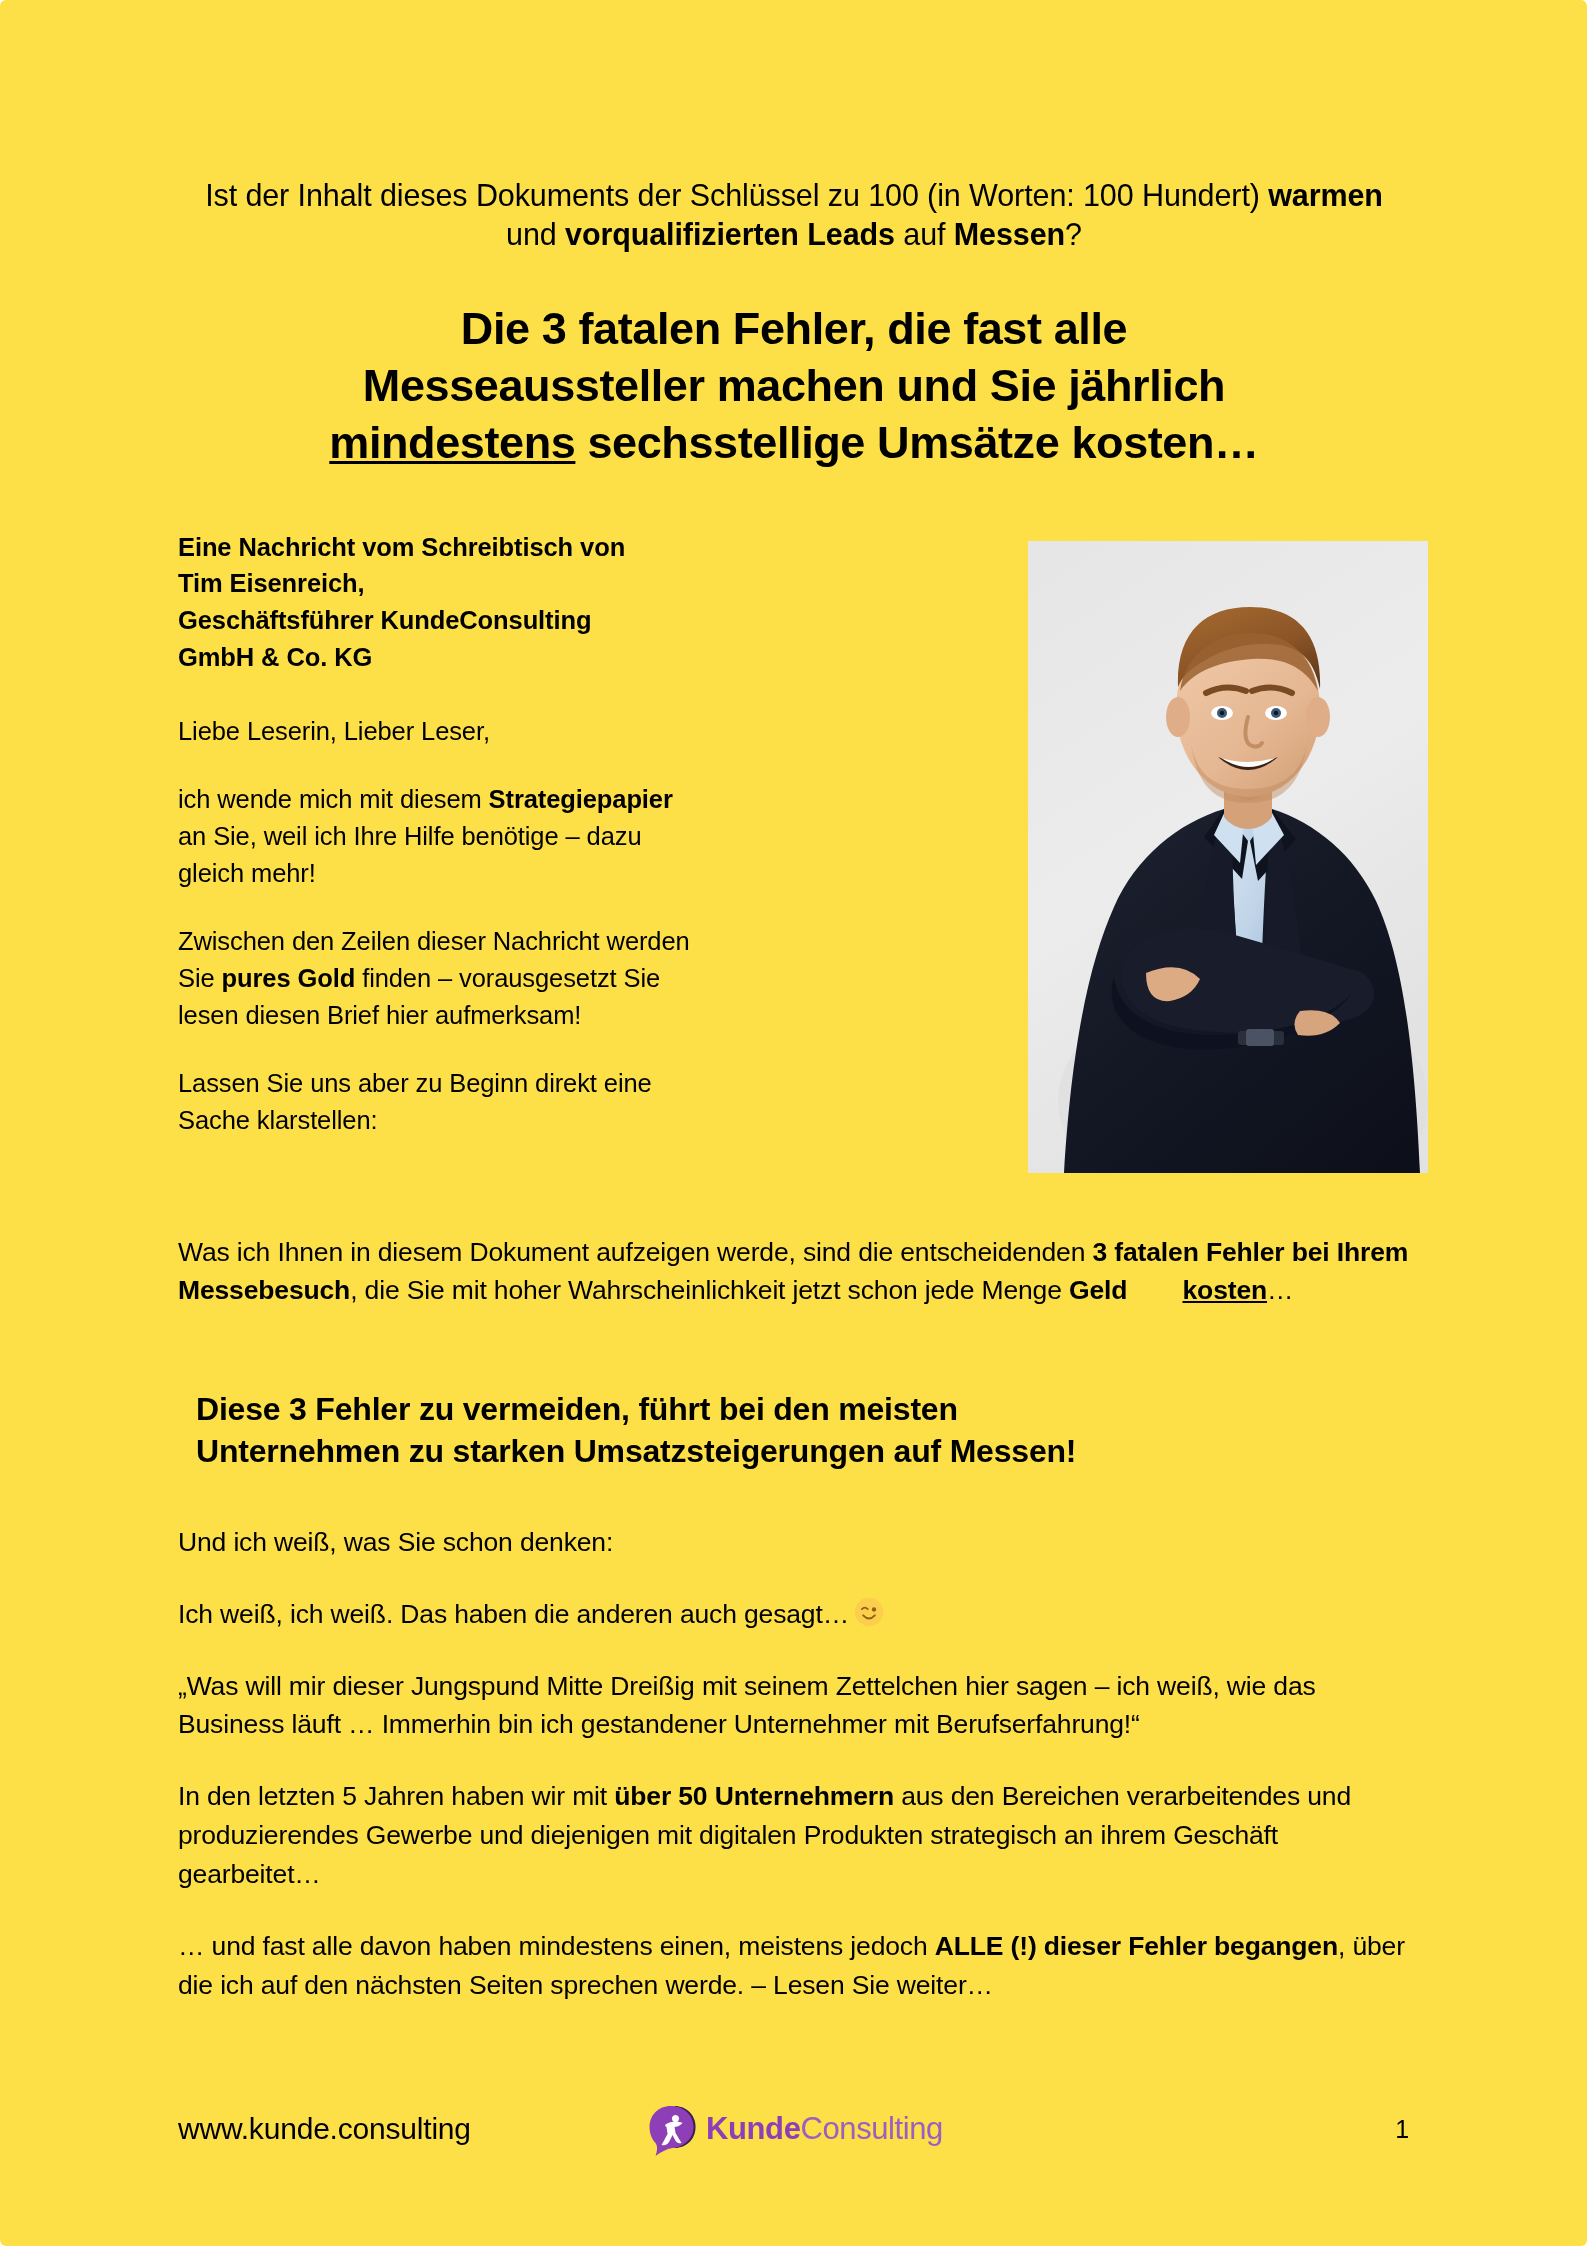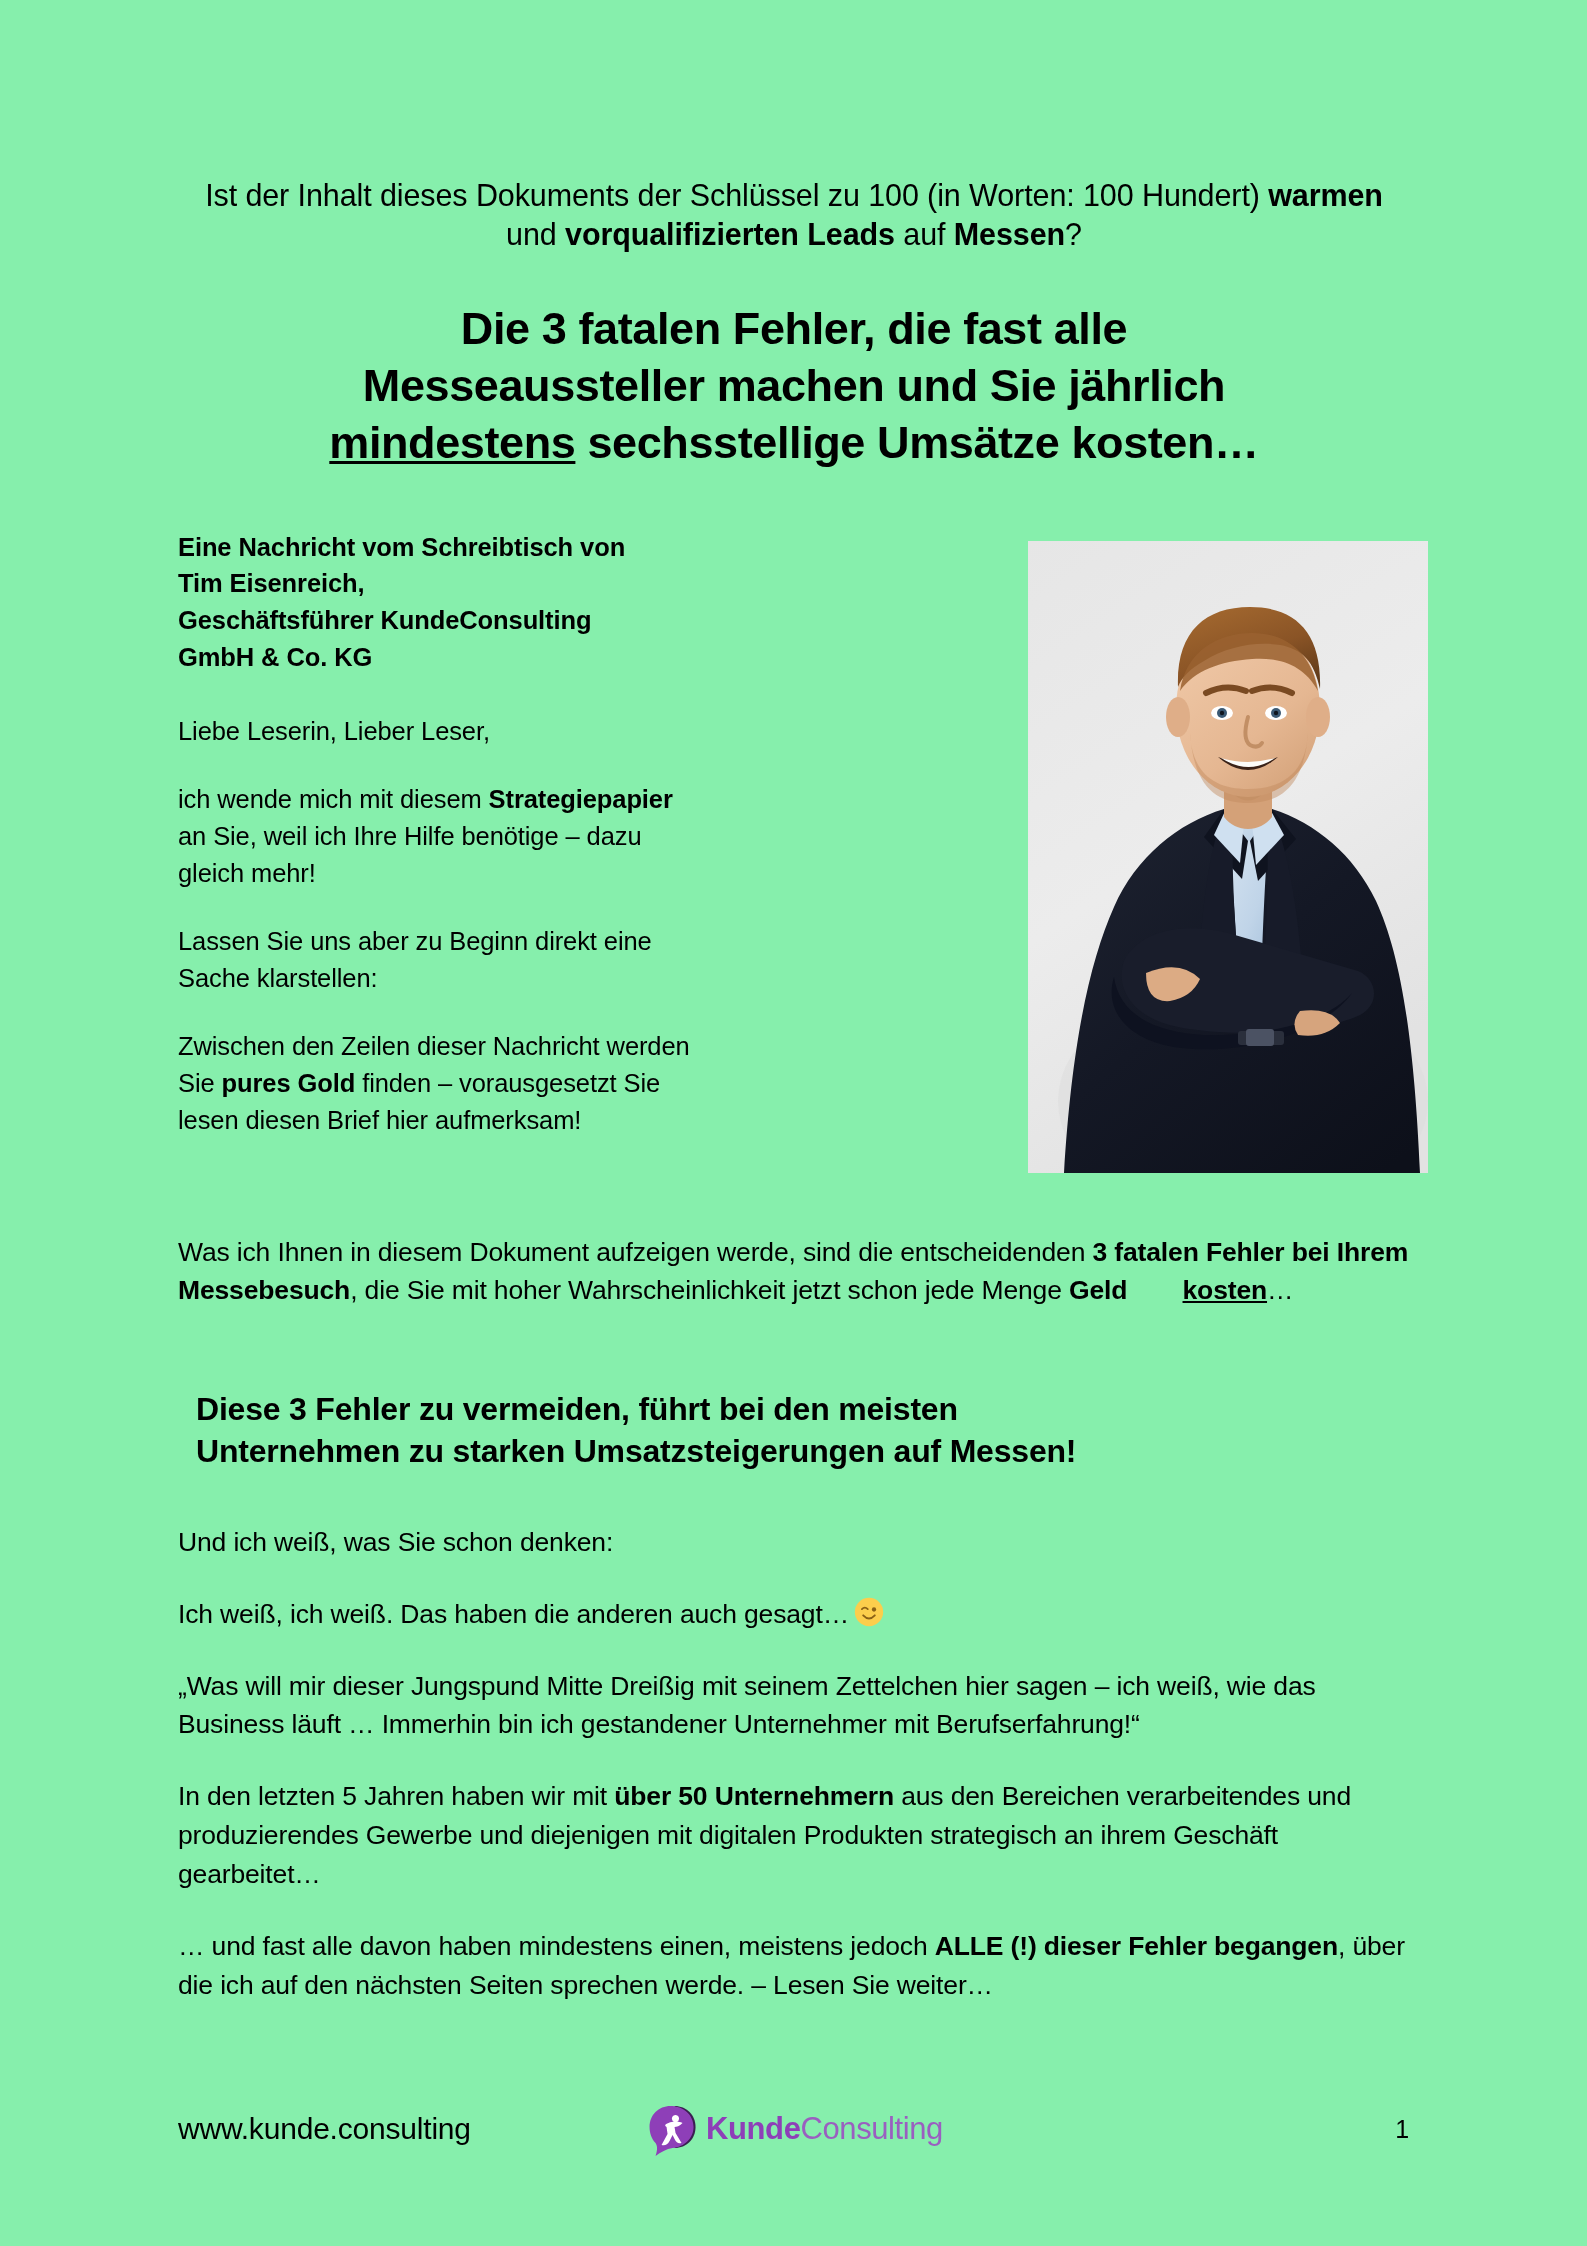--- a/index.html
+++ b/index.html
@@ -12,22 +12,23 @@
     width: 1587px;
     height: 2246px;
     position: relative;
     font-family: "Liberation Sans", sans-serif;
     color: #000000;
     overflow: hidden;
   }
   .page {
     position: absolute;
     inset: 0;
-    background: #86efac;
+    background: #fde047;
     padding: 0;
+    border-radius: 6px;
   }
   .content {
     position: absolute;
     left: 178px;
     top: 0;
     width: 1232px;
   }
 
   
   .preheadline {
@@ -191,25 +192,25 @@
           <span>Geschäftsführer KundeConsulting</span><br>
           <span>GmbH &amp; Co. KG</span>
         </div>
 
         <p class="gap" style="margin-top:38px;">Liebe Leserin, Lieber Leser,</p>
 
         <p class="gap">
           <span>ich wende mich mit diesem </span><b>Strategiepapier</b><span> an Sie, weil ich Ihre Hilfe benötige – dazu gleich mehr!</span>
         </p>
 
-        <p class="gap">Lassen Sie uns aber zu Beginn direkt eine Sache klarstellen:</p>
-
         <p class="gap">
           <span>Zwischen den Zeilen dieser Nachricht werden Sie </span><b>pures Gold</b><span> finden – vorausgesetzt Sie lesen diesen Brief hier aufmerksam!</span>
         </p>
+
+        <p class="gap">Lassen Sie uns aber zu Beginn direkt eine Sache klarstellen:</p>
       </div>
 
       <div class="photo">
         <svg viewBox="0 0 400 632" preserveAspectRatio="xMidYMid slice" role="img" aria-label="portrait">
           <defs>
             <linearGradient id="bg" x1="0" y1="0" x2="0.4" y2="1">
               <stop offset="0%" stop-color="#e6e6e6"></stop>
               <stop offset="55%" stop-color="#ececec"></stop>
               <stop offset="100%" stop-color="#e2e2e2"></stop>
             </linearGradient>

